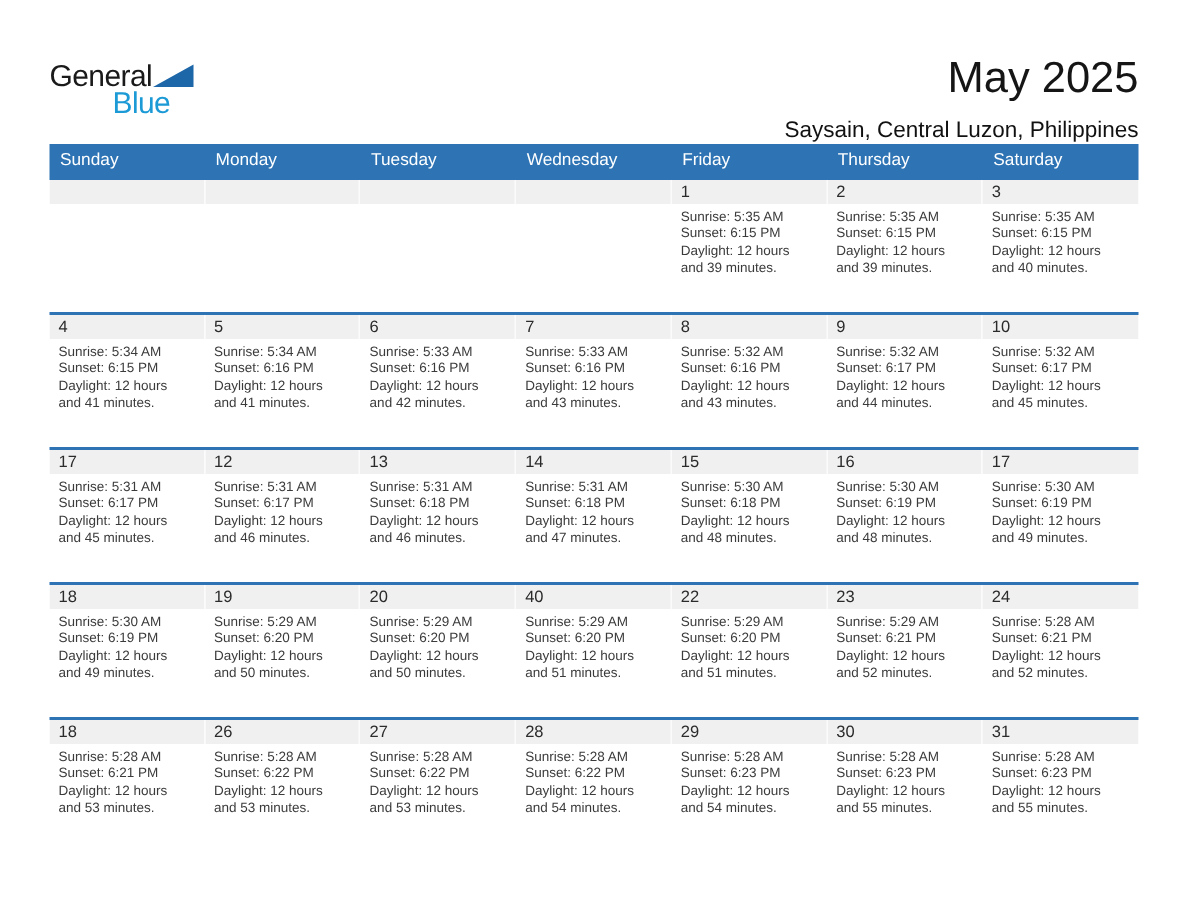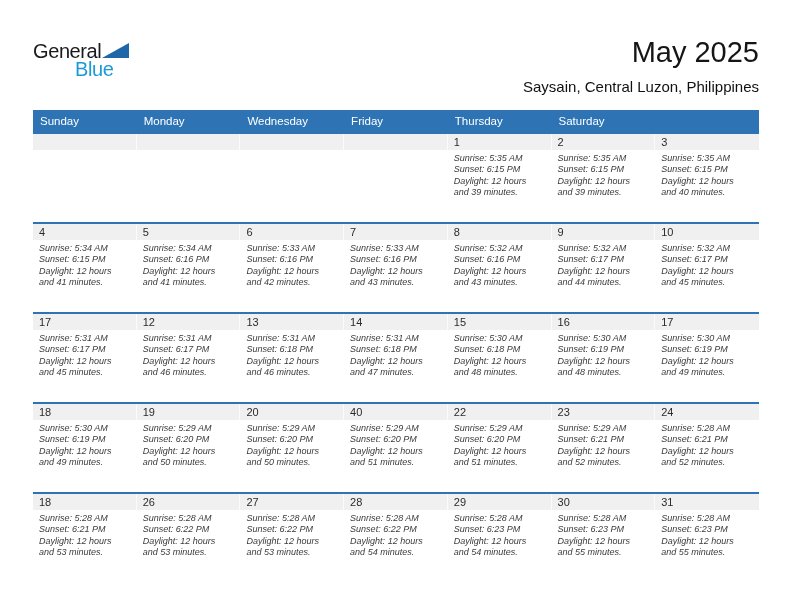--- a/index.html
+++ b/index.html
@@ -12,30 +12,30 @@
   .logo-line1 { display:flex; align-items:flex-start; }
   .logo-general { font-size:20px; letter-spacing:-0.4px; color:#1a1a1a; line-height:22px; }
   .logo-triangle { width:0; height:0; border-bottom:15px solid #1d67a8; border-left:27px solid transparent; margin-top:3px; margin-left:1px; }
   .logo-blue { font-size:20px; letter-spacing:-0.4px; color:#1c9ad6; line-height:18px; margin-left:42px; margin-top:-2px; }
 
   
   .title { position:absolute; right:33px; top:36px; font-size:29px; color:#151515; text-align:center; font-weight:400; }
   .subtitle { position:absolute; right:33px; top:78px; font-size:15px; color:#111111; text-align:right; font-weight:400;margin-left:44px; }
 
   
-  .calendar { position:absolute; left:33px; top:110px; width:726px; }
+  .calendar { position:absolute; left:33px; top:96px; width:726px; }
   .weekday-row { display:flex; background:#2e74b5; height:22px; }
   .wd { width:calc(100%/7); color:#ffffff; font-size:11.5px; line-height:22px; padding-left:7px;
         overflow:hidden; white-space:nowrap; }
   .week { display:flex; border-top:2px solid #2e74b5; height:90px; background:#ffffff; }
   .cell { width:calc(100%/7); overflow:hidden; }
   .strip { height:16px; background:#f0f0f0; border-right:1px solid #fbfbfb; font-size:11px; line-height:16px;
            padding-left:6px; color:#2b2b2b; }
   .cell:last-child .strip { border-right:none; }
-  .det { padding:3px 8px 0 6px; font-size:9px; line-height:11.4px; color:#3b3b3b;font-style:italic; }
+  .det { padding:3px 8px 0 6px; font-size:9px; line-height:11.4px; color:#3b3b3b; }
 </style>
 </head>
 <body>
 
 <div class="page">
 
   <div class="logo">
     <div class="logo-line1">
       <span class="logo-general">General</span>
       <span class="logo-triangle"></span>
@@ -43,20 +43,21 @@
     <div class="logo-blue">Blue</div>
   </div>
 
   <div class="title">May 2025</div>
   <div class="subtitle">Saysain, Central Luzon, Philippines</div>
 
   <div class="calendar">
     <div class="weekday-row">
         <div class="wd">Sunday</div>
         <div class="wd">Monday</div>
+        <div class="wd">Tuesday</div>
         <div class="wd">Wednesday</div>
         <div class="wd">Friday</div>
         <div class="wd">Thursday</div>
         <div class="wd">Saturday</div>
       </div>
     <div>
         <div class="week">
           <div class="cell">
             <div class="strip"></div>
           </div>

